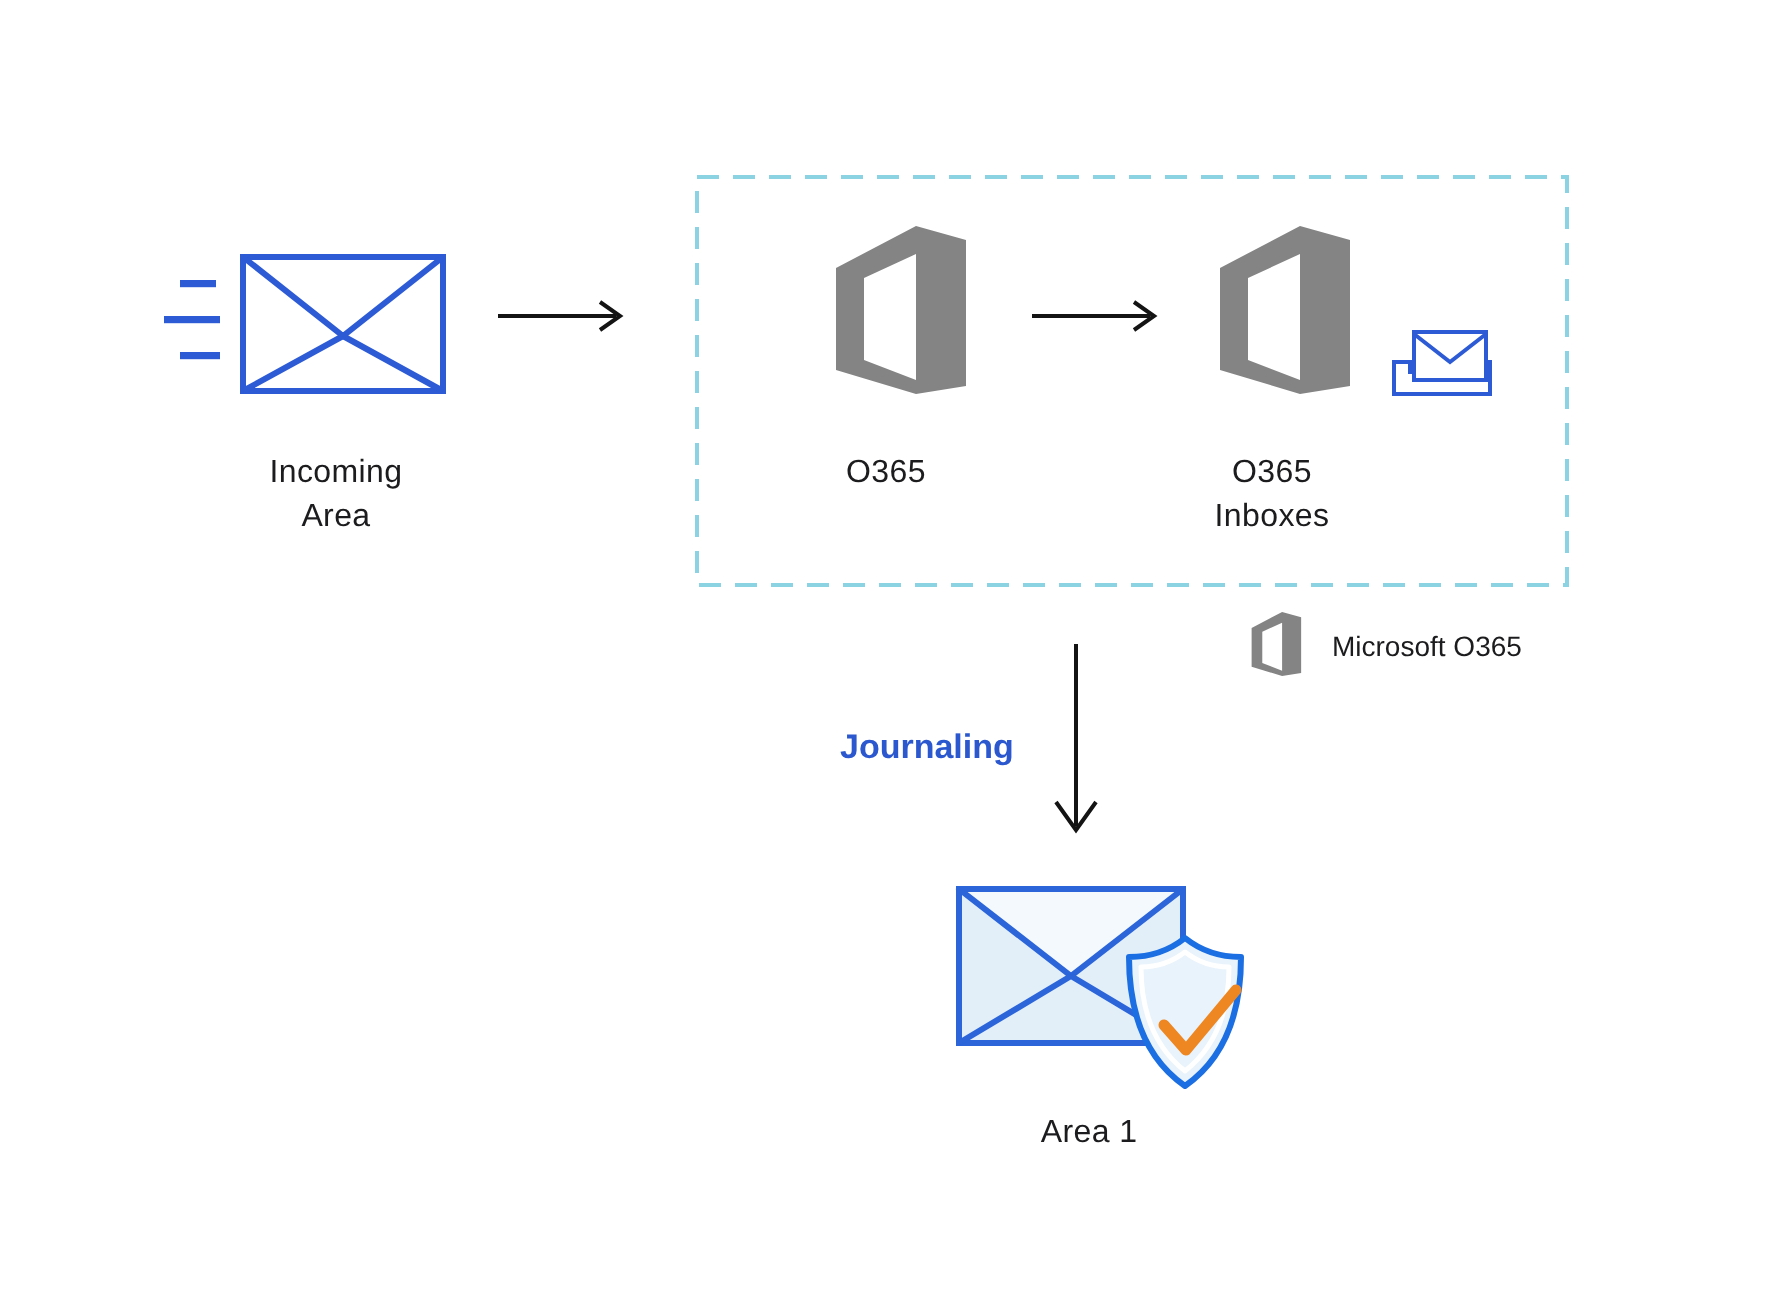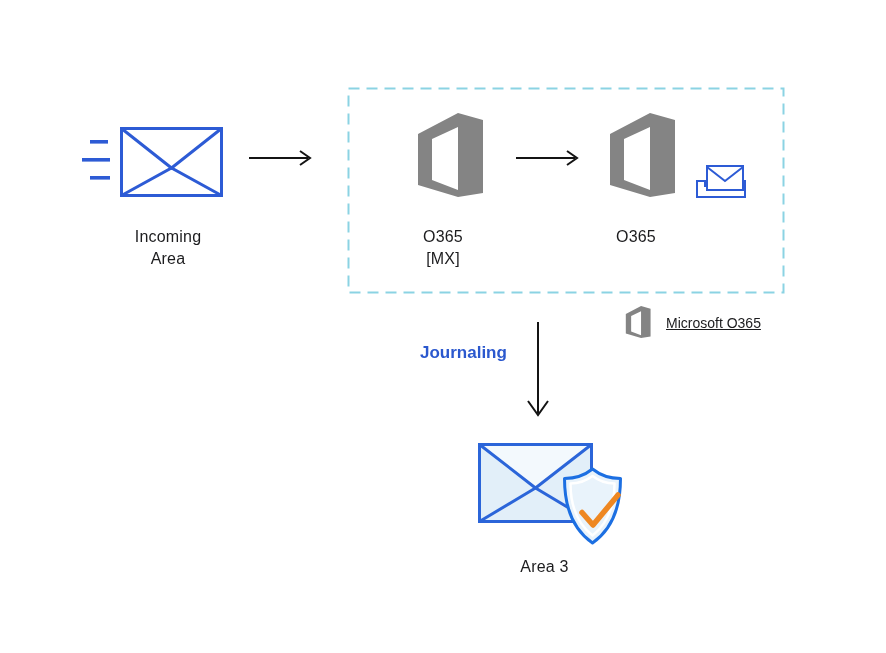--- a/index.html
+++ b/index.html
@@ -22,21 +22,20 @@
     font-size: 16px;
     line-height: 22px;
     color: var(--label-color, #1c1c1e);
     letter-spacing: 0.2px;
   }
   .legend-text {
     position: absolute;
     font-size: 14px;
     color: var(--label-color, #1c1c1e);
     white-space: nowrap;
-    text-decoration: underline;
   }
   .journaling-label {
     position: absolute;
     font-size: 17px;
     font-weight: 700;
     color: var(--journaling-text, #2b58ce);
     white-space: nowrap;
   }
   svg { display: block; }
 </style>
@@ -69,64 +68,64 @@
   <svg class="abs" style="left:347px; top:87px;" width="438" height="207" viewBox="0 0 438 207">
     <rect x="1.5" y="1.5" width="435" height="204" fill="none" style="stroke:var(--dashed-border,#8bd3e3)" stroke-width="2" stroke-dasharray="11 7"></rect>
   </svg>
 
   <svg class="abs" style="left:408px; top:110px;" width="84" height="90" viewBox="0 0 84 90">
     <path fill-rule="evenodd" style="fill:var(--office-gray,#848484)" d="M50 3 L75 10 L75 83 L50 87 L10 75 L10 24 Z M24 29 L24 70 L50 80 L50 17 Z"></path>
   </svg>
 
   <div class="node-label" style="left:383px; top:226px; width:120px;">
     <div>O365</div>
-    <div>[MX]</div>
   </div>
 
   <svg class="abs" style="left:515px; top:149px;" width="66" height="18" viewBox="0 0 66 18">
     <path d="M1 9 L60 9" fill="none" style="stroke:var(--arrow-color,#141414)" stroke-width="2"></path>
     <path d="M52 2 L62 9 L52 16" fill="none" style="stroke:var(--arrow-color,#141414)" stroke-width="2"></path>
   </svg>
 
   <svg class="abs" style="left:600px; top:110px;" width="84" height="90" viewBox="0 0 84 90">
     <path fill-rule="evenodd" style="fill:var(--office-gray,#848484)" d="M50 3 L75 10 L75 83 L50 87 L10 75 L10 24 Z M24 29 L24 70 L50 80 L50 17 Z"></path>
   </svg>
 
   <svg class="abs" style="left:696px; top:164px;" width="50" height="35" viewBox="0 0 50 35">
     <path d="M1 17 L9 17 L9 22 L41 22 L41 17 L49 17 L49 33 L1 33 Z" fill="#ffffff" style="stroke:var(--envelope-blue,#2d5bd5)" stroke-width="2" stroke-linejoin="miter"></path>
     <rect x="11" y="2" width="36" height="24" fill="#ffffff" style="stroke:var(--envelope-blue,#2d5bd5)" stroke-width="2"></rect>
     <path d="M11 3 L29 17 L47 3" fill="none" style="stroke:var(--envelope-blue,#2d5bd5)" stroke-width="2"></path>
   </svg>
 
   <div class="node-label" style="left:576px; top:226px; width:120px;">
     <div>O365</div>
+    <div>Inboxes</div>
   </div>
 
   <svg class="abs" style="left:622px; top:302px;" width="32" height="40" viewBox="0 0 84 90">
     <path fill-rule="evenodd" style="fill:var(--office-gray,#848484)" d="M50 3 L75 10 L75 83 L50 87 L10 75 L10 24 Z M24 29 L24 70 L50 80 L50 17 Z"></path>
   </svg>
   <div class="legend-text" style="left:666px; top:315px;">Microsoft O365</div>
 
-  <div class="journaling-label" style="left:420px; top:343px;">Journaling</div>
+  <div class="journaling-label" style="left:420px; top:364px;">Journaling</div>
 
   <svg class="abs" style="left:526px; top:321px;" width="24" height="98" viewBox="0 0 24 98">
     <path d="M12 1 L12 92" fill="none" style="stroke:var(--arrow-color,#141414)" stroke-width="2"></path>
     <path d="M2 80 L12 94 L22 80" fill="none" style="stroke:var(--arrow-color,#141414)" stroke-width="2"></path>
   </svg>
 
   <svg class="abs" style="left:475px; top:440px;" width="150" height="106" viewBox="0 0 150 106">
     <g>
       <rect x="4.5" y="4.5" width="112" height="77" style="fill:var(--envelope-fill,#e2eff9); stroke:var(--area1-blue,#2b65d9)" stroke-width="3"></rect>
       <path d="M4.5 4.5 L116.5 4.5 L60.5 48 Z" style="fill:var(--flap-fill,#f3f9fd); stroke:var(--area1-blue,#2b65d9)" stroke-width="3" stroke-linejoin="round"></path>
       <path d="M4.5 81.5 L60.5 48 M116.5 81.5 L60.5 48" fill="none" style="stroke:var(--area1-blue,#2b65d9)" stroke-width="3"></path>
     </g>
     <g>
       <path d="M117.5 29 C125 35 135 38.5 145.5 38.5 C145.5 64 139 88 117.5 103 C96 88 89.5 64 89.5 38.5 C100 38.5 110 35 117.5 29 Z" style="fill:var(--shield-fill,#e9f3fb); stroke:var(--shield-blue,#1c6fe2)" stroke-width="3" stroke-linejoin="round"></path>
       <path d="M117.5 36 C124 41 131.5 43.5 139.5 43.5 C139.5 63.5 134 82.5 117.5 95.5 C101 82.5 95.5 63.5 95.5 43.5 C103.5 43.5 111 41 117.5 36 Z" fill="none" stroke="#ffffff" stroke-width="2.5" stroke-linejoin="round"></path>
       <path d="M107 72.5 L118 85 L143 55" fill="none" style="stroke:var(--check-orange,#ee8722)" stroke-width="5.5" stroke-linecap="round" stroke-linejoin="round"></path>
     </g>
   </svg>
 
   <div class="node-label" style="left:462px; top:556px; width:165px;">
-    <div>Area 3</div>
+    <div>Area 1</div>
   </div>
 
 </div>
 
 </body></html>

